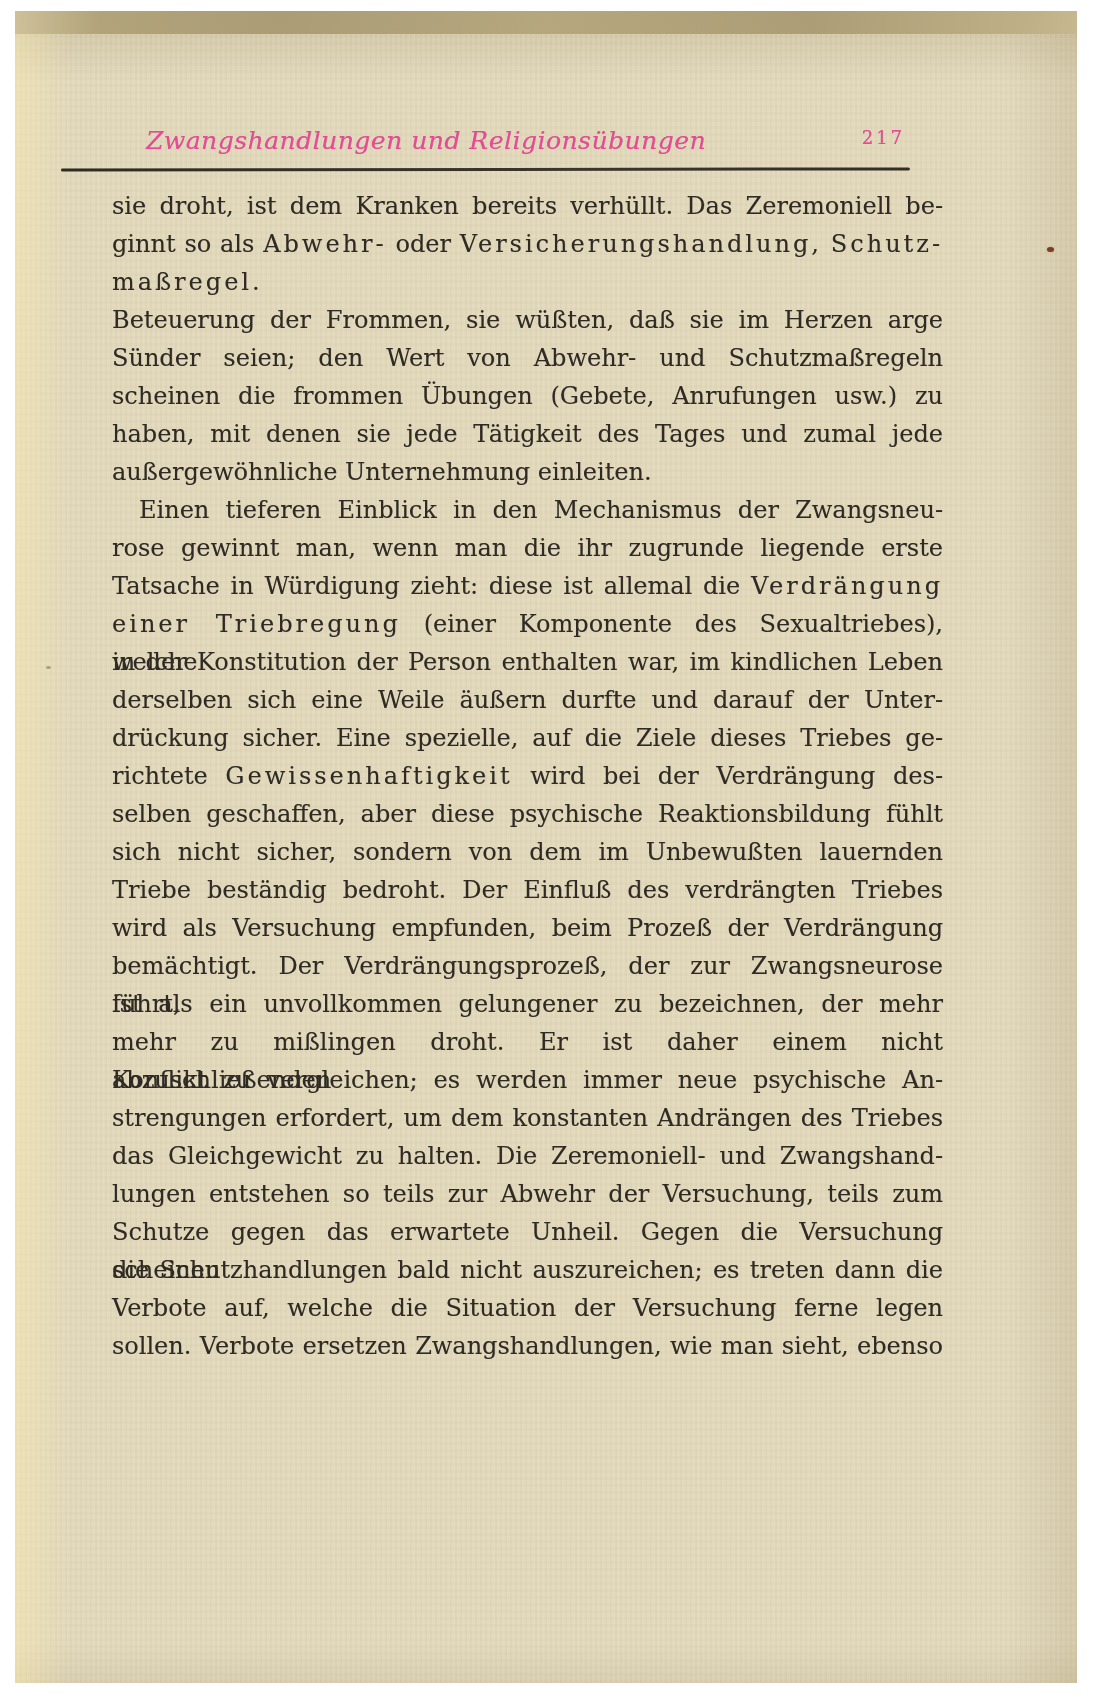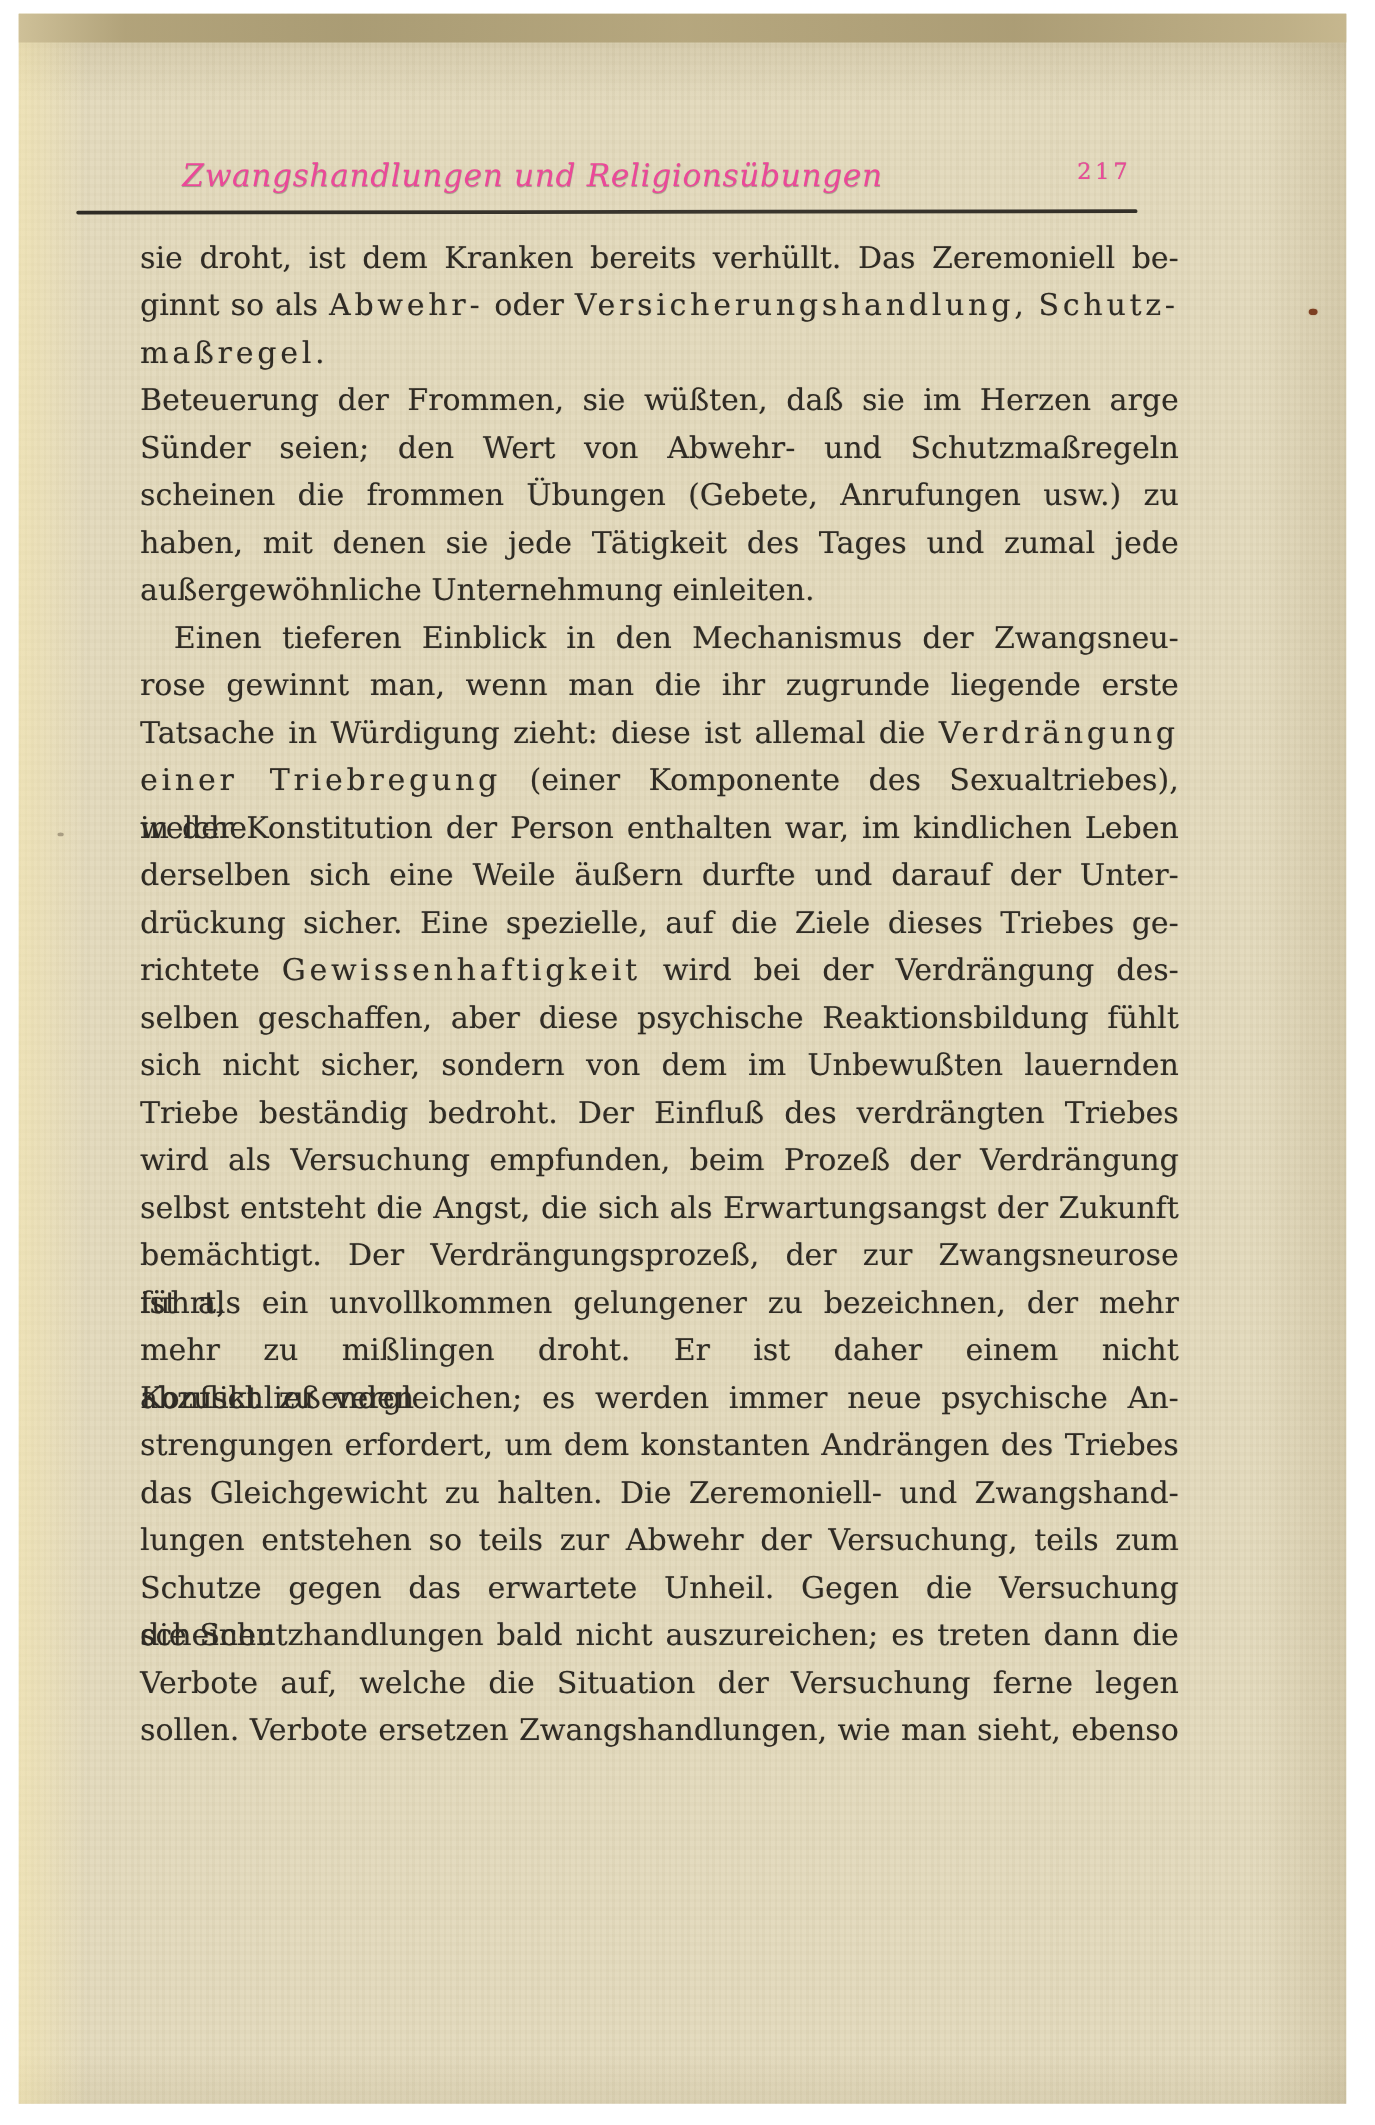--- a/index.html
+++ b/index.html
@@ -97,21 +97,20 @@
     <div class="line"><span>Tatsache in Würdigung zieht: diese ist allemal die </span><span class="sp">Verdrängung</span></div>
     <div class="line"><span class="sp">einer Triebregung</span><span> (einer Komponente des Sexualtriebes), welche</span></div>
     <div class="line"><span>in der Konstitution der Person enthalten war, im kindlichen Leben</span></div>
     <div class="line"><span>derselben sich eine Weile äußern durfte und darauf der Unter-</span></div>
     <div class="line"><span>drückung sicher. Eine spezielle, auf die Ziele dieses Triebes ge-</span></div>
     <div class="line"><span>richtete </span><span class="sp">Gewissenhaftigkeit</span><span> wird bei der Verdrängung des-</span></div>
     <div class="line"><span>selben geschaffen, aber diese psychische Reaktionsbildung fühlt</span></div>
     <div class="line"><span>sich nicht sicher, sondern von dem im Unbewußten lauernden</span></div>
     <div class="line"><span>Triebe beständig bedroht. Der Einfluß des verdrängten Triebes</span></div>
     <div class="line"><span>wird als Versuchung empfunden, beim Prozeß der Verdrängung</span></div>
-    <div class="line"><span>selbst entsteht die Angst, die sich als Erwartungsangst der Zukunft</span></div>
     <div class="line"><span>bemächtigt. Der Verdrängungsprozeß, der zur Zwangsneurose führt,</span></div>
     <div class="line"><span>ist als ein unvollkommen gelungener zu bezeichnen, der mehr</span></div>
     <div class="line"><span>mehr zu mißlingen droht. Er ist daher einem nicht abzuschließenden</span></div>
     <div class="line"><span>Konflikt zu vergleichen; es werden immer neue psychische An-</span></div>
     <div class="line"><span>strengungen erfordert, um dem konstanten Andrängen des Triebes</span></div>
     <div class="line"><span>das Gleichgewicht zu halten. Die Zeremoniell- und Zwangshand-</span></div>
     <div class="line"><span>lungen entstehen so teils zur Abwehr der Versuchung, teils zum</span></div>
     <div class="line"><span>Schutze gegen das erwartete Unheil. Gegen die Versuchung scheinen</span></div>
     <div class="line"><span>die Schutzhandlungen bald nicht auszureichen; es treten dann die</span></div>
     <div class="line"><span>Verbote auf, welche die Situation der Versuchung ferne legen</span></div>

